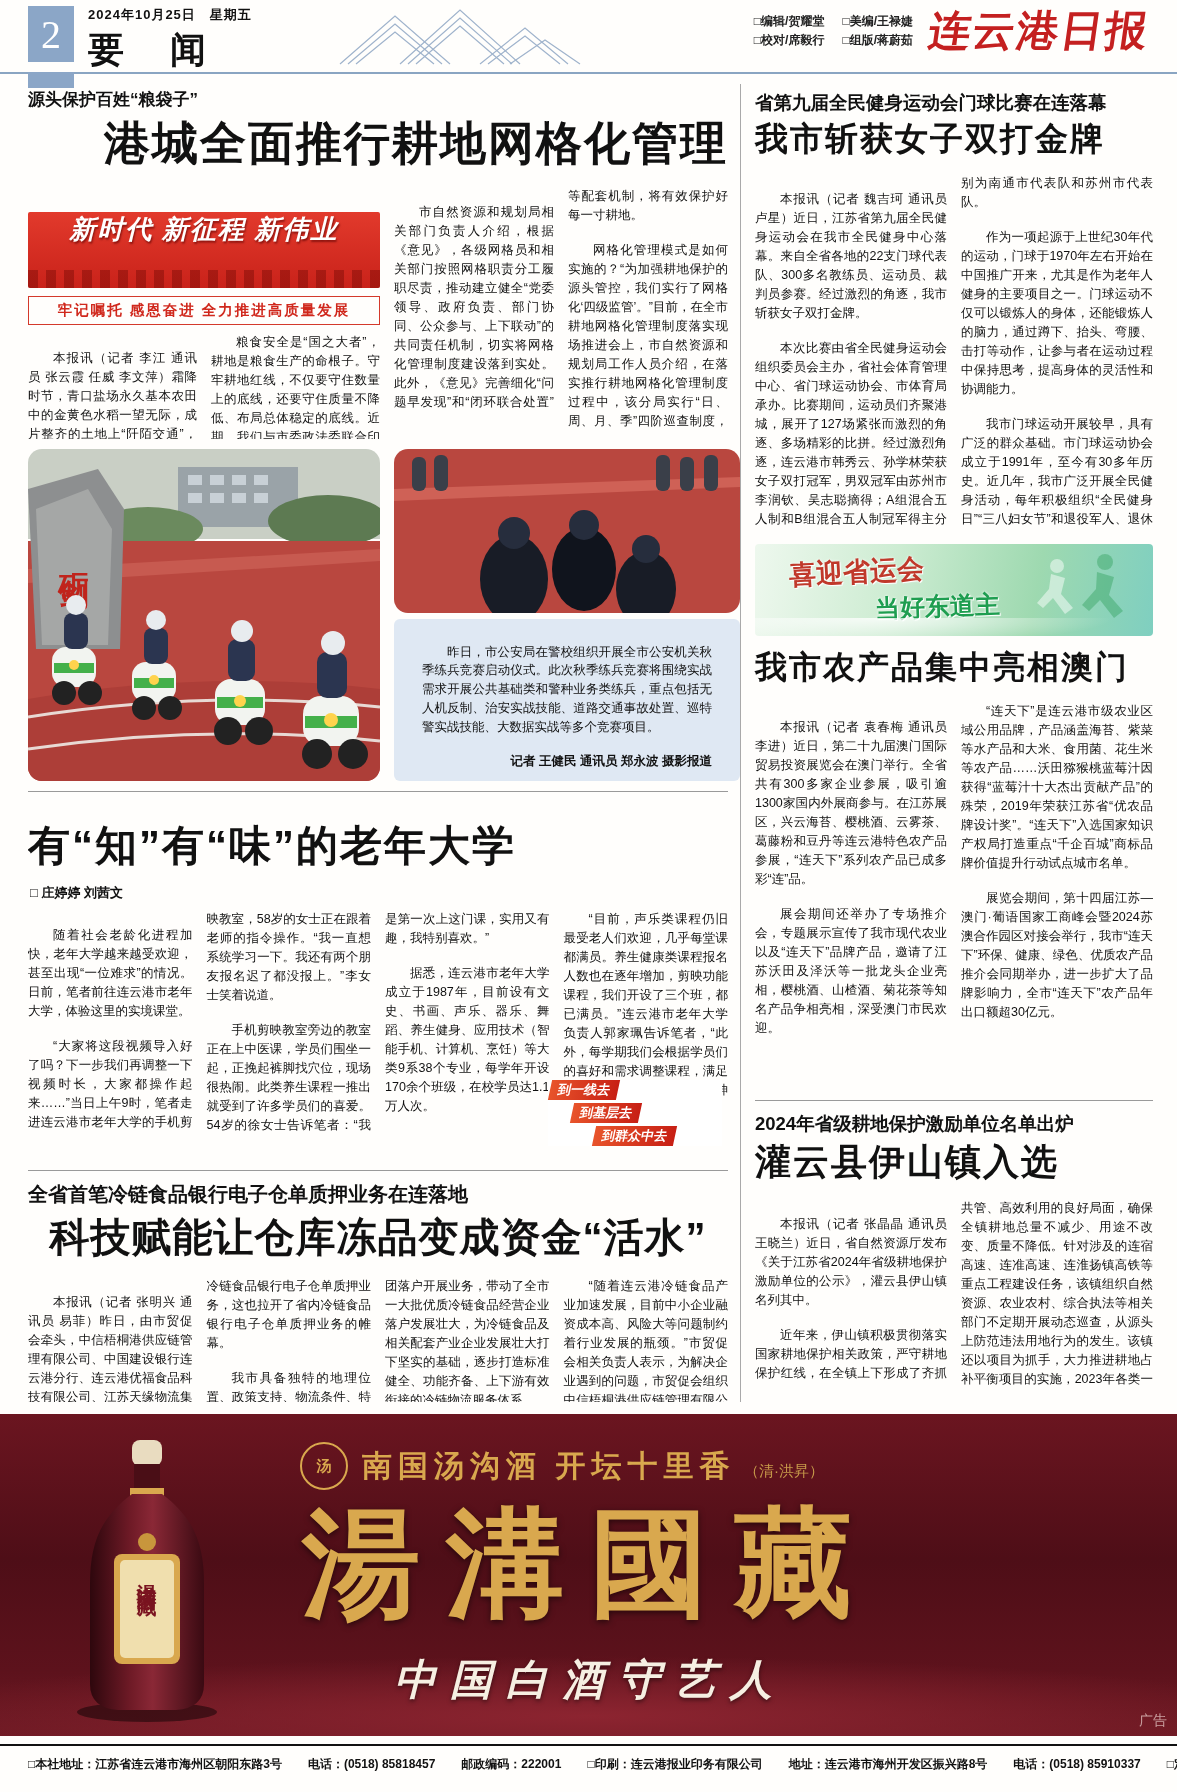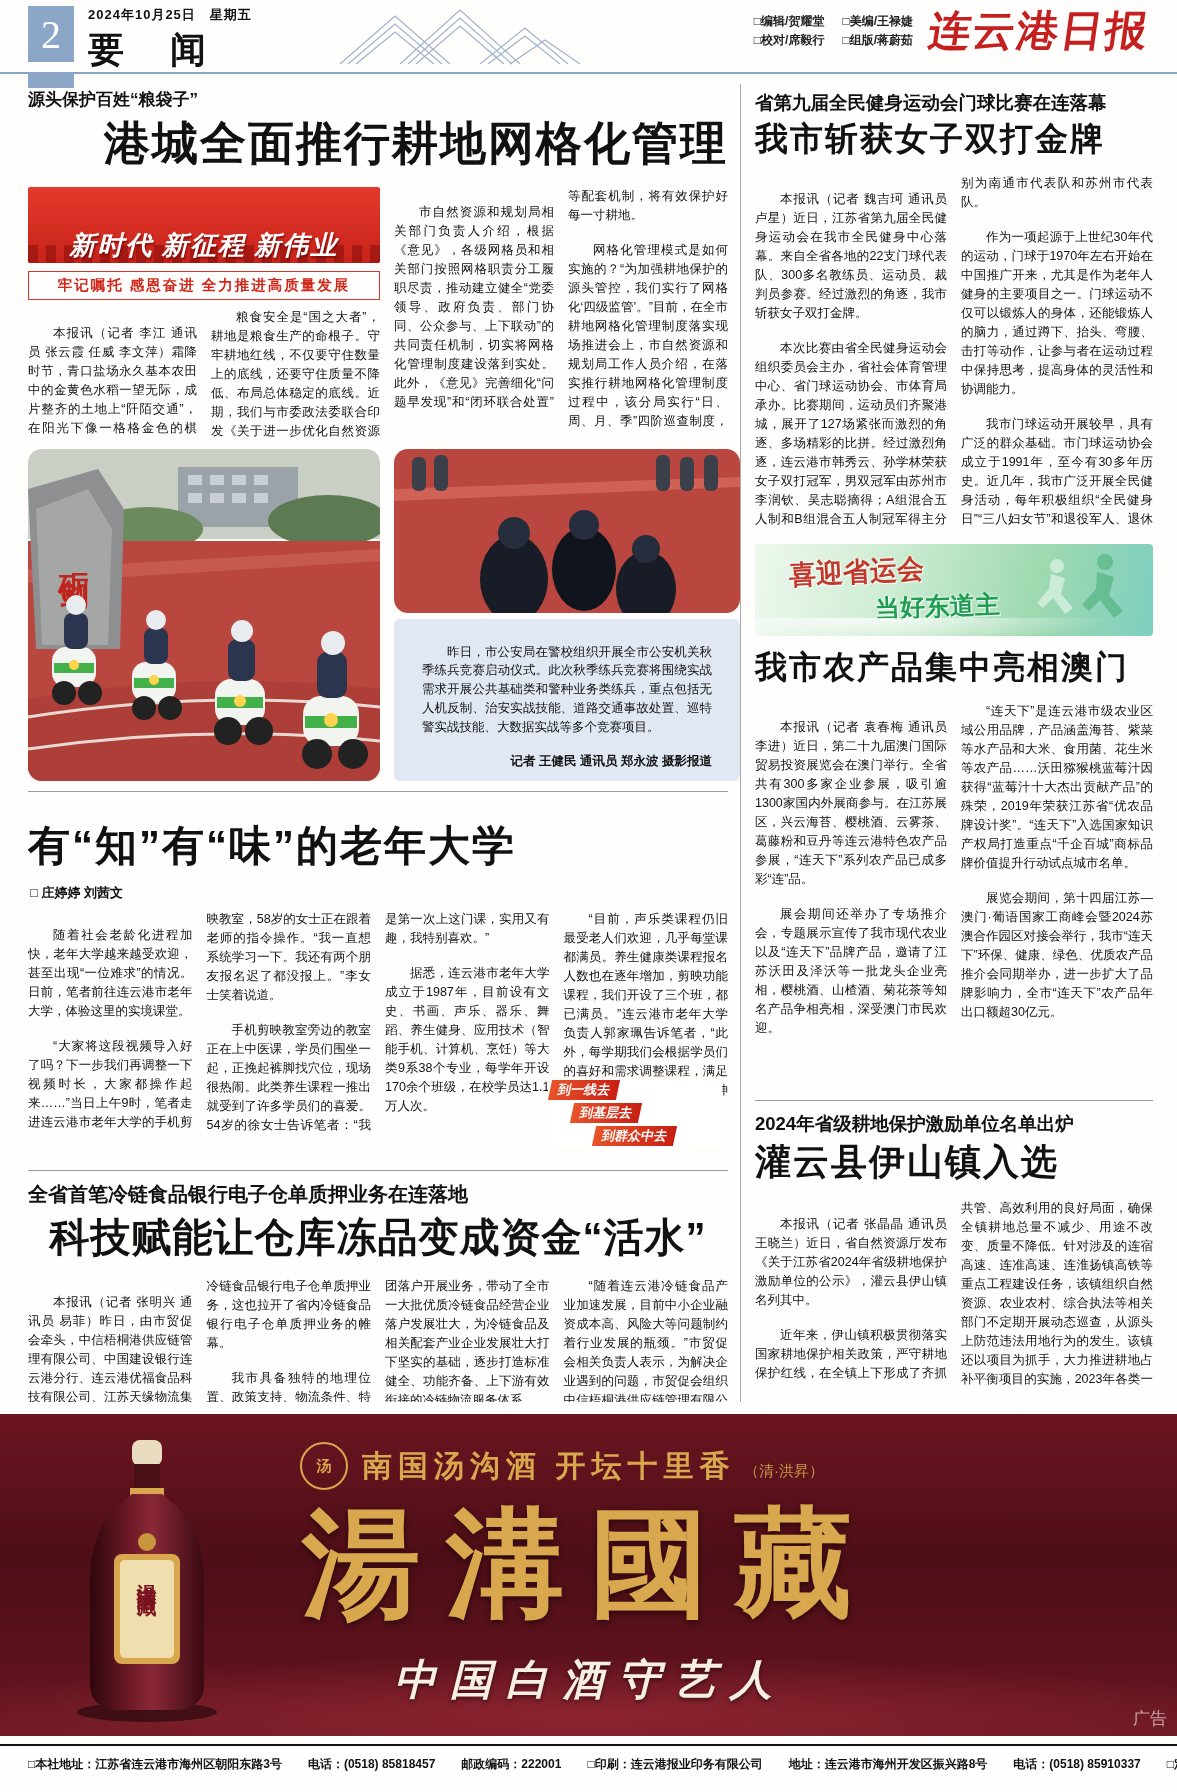--- a/index.html
+++ b/index.html
@@ -25,21 +25,21 @@
   p{margin:16px 0 2px 0;text-indent:2em;text-align:justify;font-size:12.5px;line-height:1.52;}
   .cols2{column-count:2;column-gap:14px;}
   .cols4{column-count:4;column-gap:14px;}
   .rule{border:0;border-top:1px solid #9a9a9a;margin:10px 0;}
   
   .a1-kicker{font-size:17px;font-weight:700;margin:4px 0 2px;}
   .a1-title{font-size:46px;font-weight:900;text-align:right;letter-spacing:2px;margin:2px 0 12px;}
   .a1-top{display:flex;gap:14px;height:252px;overflow:hidden;}
   .a1-left{width:352px;flex:none;display:flex;flex-direction:column;gap:8px;}
   .banner-red{height:76px;background:linear-gradient(180deg,#e23a2c,#c9221a);position:relative;
-              display:flex;align-items:flex-end;justify-content:center;overflow:hidden;border-radius:2px;}
+              display:flex;align-items:flex-start;justify-content:center;overflow:hidden;border-radius:2px;margin-top:25px;}
   .banner-red:after{content:"";position:absolute;left:0;right:0;bottom:0;height:18px;
               background:repeating-linear-gradient(90deg,rgba(120,10,5,.45) 0 10px,rgba(200,40,30,0) 10px 18px);}
   .banner-red-text{color:#fff;font-weight:900;font-size:26px;letter-spacing:2px;z-index:1;
               font-family:"Liberation Serif",serif;font-style:italic;text-shadow:1px 2px 2px rgba(90,0,0,.6);}
   .banner-motto{border:1px solid #d4392b;padding:4px 0;text-align:center;color:#d0281c;
               font-weight:900;font-size:14.5px;letter-spacing:2px;}
   .a1-under{flex:1;overflow:hidden;}
   .a1-right{flex:1;overflow:hidden;}
   
   .photos{display:flex;gap:14px;height:332px;margin-top:10px;}
@@ -89,21 +89,21 @@
       align-items:center;justify-content:center;color:#d9a84e;font-size:15px;font-weight:900;
       font-family:"Liberation Serif",serif;}
   .ad-tagline{color:#d9a84e;font-size:30px;font-weight:700;font-family:"Liberation Serif",serif;letter-spacing:6px;}
   .ad-note{color:#c79a4a;font-size:15px;margin-left:4px;}
   .ad-brand{position:absolute;left:270px;top:86px;width:640px;text-align:center;color:#d9a84e;
       font-size:118px;font-weight:900;font-family:"Liberation Serif",serif;letter-spacing:26px;line-height:1.1;
       text-shadow:0 2px 6px rgba(0,0,0,.55);}
   .ad-slogan{position:absolute;left:300px;top:238px;width:580px;text-align:center;color:#f6efe2;
       font-size:42px;font-weight:700;font-style:italic;font-family:"Liberation Serif",serif;letter-spacing:14px;
       text-shadow:0 2px 4px rgba(0,0,0,.5);}
-  .ad-mark{position:absolute;right:10px;bottom:6px;color:#caa0a0;font-size:17px;}
+  .ad-mark{position:absolute;right:10px;bottom:6px;color:#caa0a0;font-size:14px;}
   .bottle{position:absolute;left:62px;top:20px;}
   
   .footer{border-top:2px solid #111;margin-top:8px;padding:10px 28px 0;display:flex;gap:26px;
       font-size:12px;font-weight:700;white-space:nowrap;}
 </style>
 </head>
 <body>
 
 <div class="page">
 

